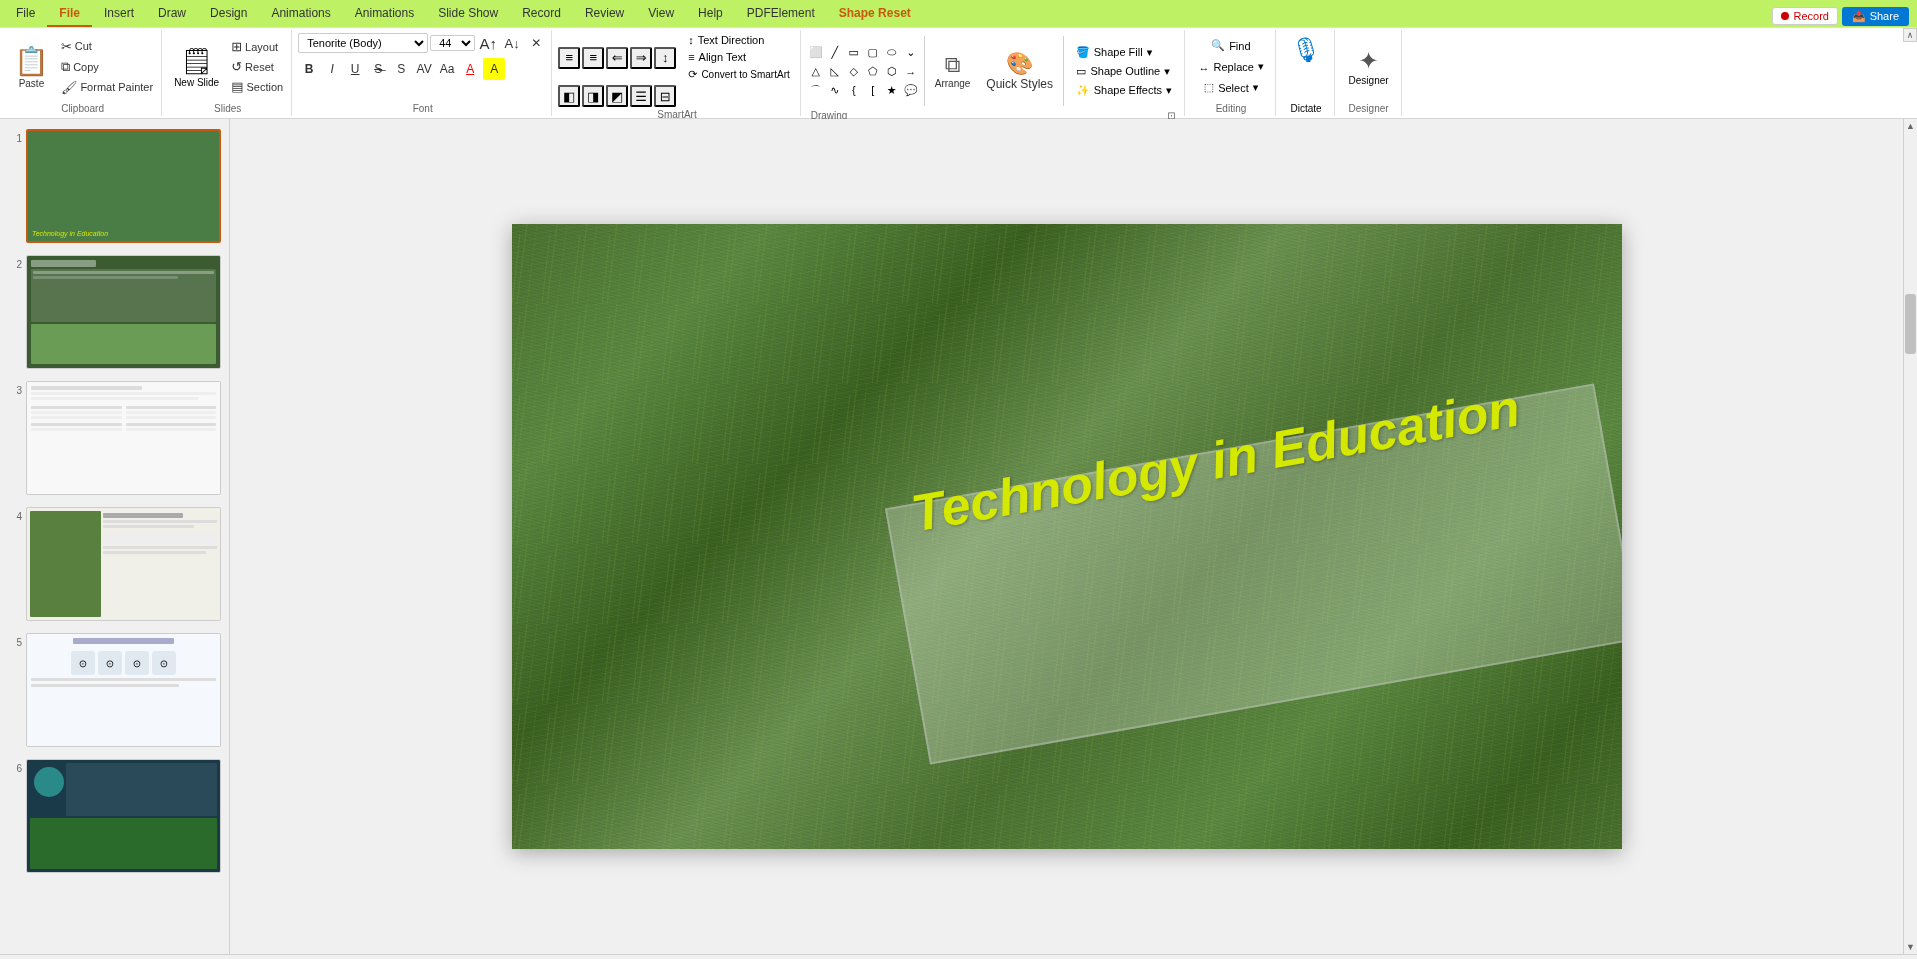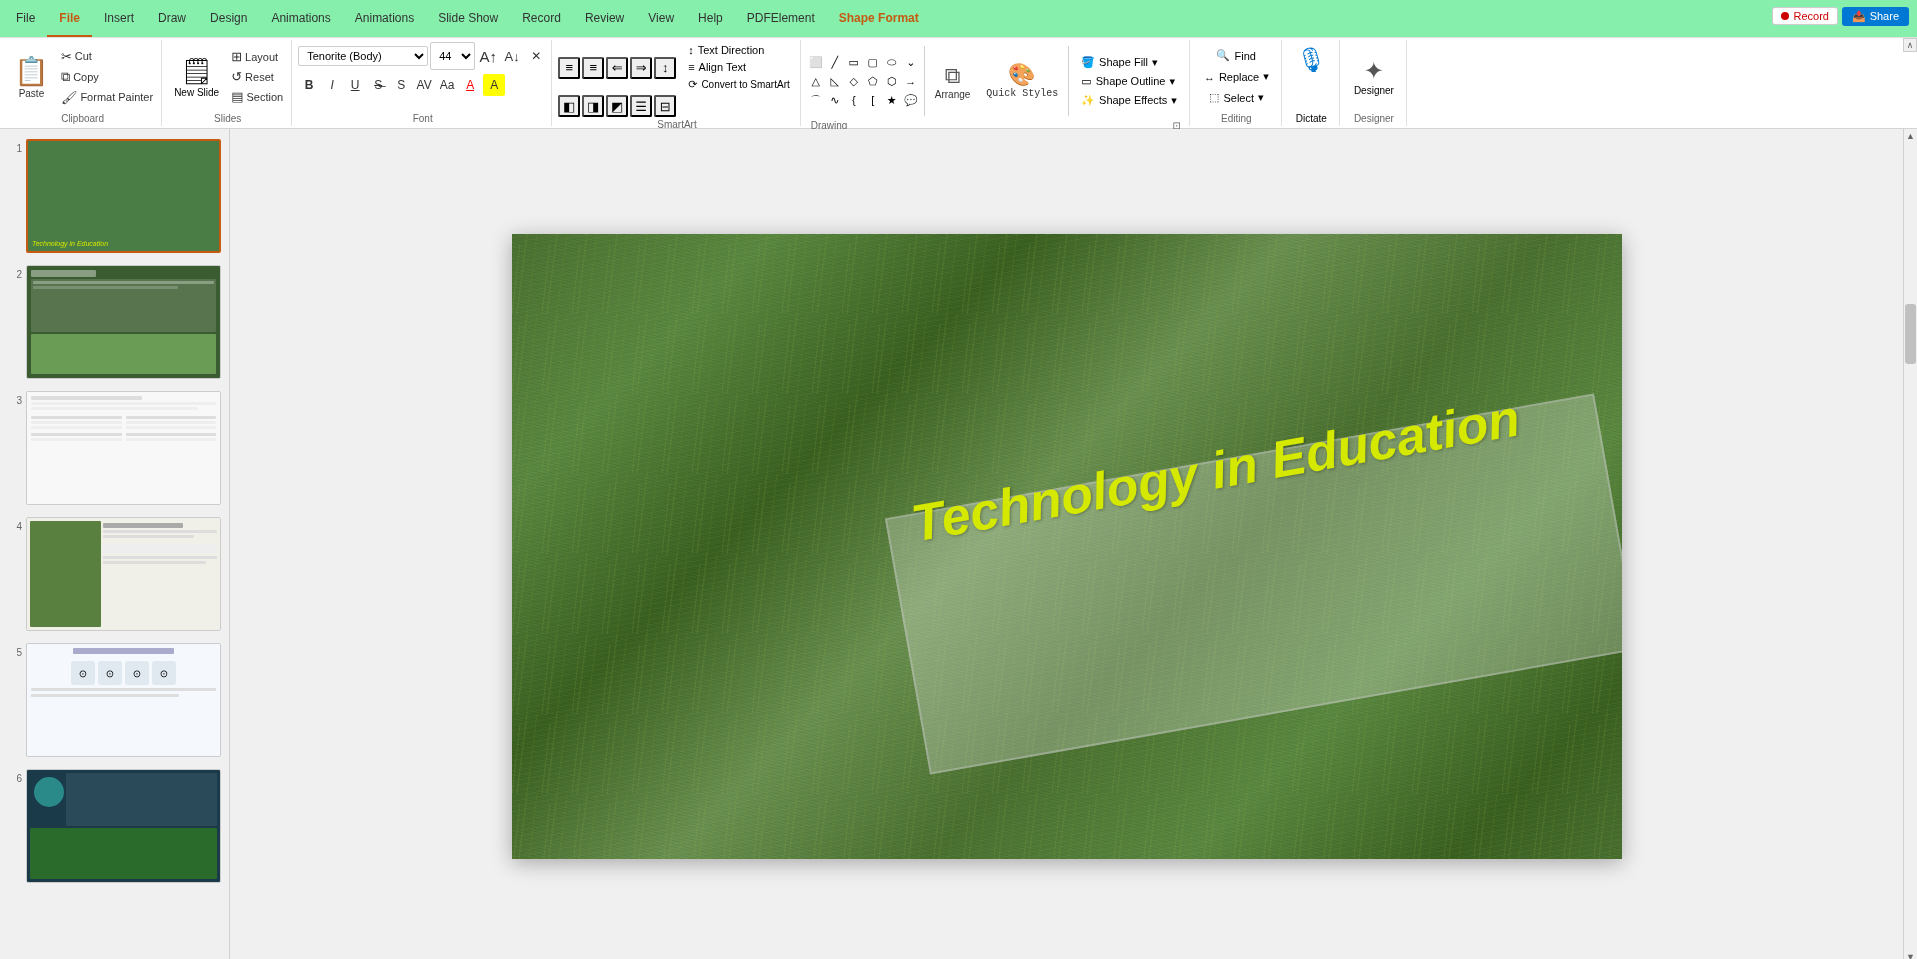--- a/index.html
+++ b/index.html
@@ -9,22 +9,22 @@
     #ribbon {
       background: #fff;
       border-bottom: 1px solid #d4d4d4;
       user-select: none;
     }
 
     
     #tab-bar {
       display: flex;
       align-items: flex-start;
-      background: #86efac;
-      height: 38px;
+      background: #bef264;
+      height: 28px;
       padding: 0 4px;
       border-bottom: 1px solid #e0e0e0;
     }
     .tab-item {
       padding: 4px 12px;
       font-size: 12px;
       cursor: pointer;
       height: 100%;
       display: flex;
       align-items: center;
@@ -154,21 +154,21 @@
       border-radius: 2px;
       padding: 2px 4px;
       font-size: 11px;
       width: 130px;
       cursor: pointer;
       background: #fff;
     }
     .font-size-selector {
       border: 1px solid #ccc;
       border-radius: 2px;
-      padding: 6px 4px;
+      padding: 0 4px;
       font-size: 11px;
       width: 45px;
       cursor: pointer;
       background: #fff;
     }
     .font-row { display: flex; gap: 2px; align-items: center; margin-bottom: 2px; }
     .font-format-row { display: flex; gap: 1px; align-items: center; }
     .font-btn {
       display: flex;
       align-items: center;
@@ -511,21 +511,21 @@
   <div class="tab-item">Draw</div>
   <div class="tab-item">Design</div>
   <div class="tab-item">Animations</div>
   <div class="tab-item">Animations</div>
   <div class="tab-item">Slide Show</div>
   <div class="tab-item">Record</div>
   <div class="tab-item">Review</div>
   <div class="tab-item">View</div>
   <div class="tab-item">Help</div>
   <div class="tab-item">PDFElement</div>
-  <div class="tab-item shape-format-tab">Shape Format</div>
+  <div class="tab-item shape-format-tab">Shape Reset</div>
 
   <div id="title-area">
     <button class="title-record-btn">
       <span class="title-record-dot"></span>
       <span>Record</span>
     </button>
     <button class="share-btn">
       <span>📤</span>
       <span>Share</span>
     </button>
@@ -679,21 +679,21 @@
 
         <div class="divider-v"></div>
 
         <div style="display:flex; gap:4px; align-items:center;">
           <div class="arrange-btn">
             <span class="arrange-icon">⧉</span>
             <span>Arrange</span>
           </div>
           <div class="arrange-btn">
             <span class="arrange-icon">🎨</span>
-            <span style="font-size:10px; text-align:center; line-height:1.2;font-family:Liberation Mono, monospace;">Quick
+            <span style="font-size:12px; text-align:center; line-height:1.2;">Quick
 Styles</span>
           </div>
         </div>
 
         <div class="divider-v"></div>
 
         <div class="shape-format-group">
           <div class="shape-format-btn">
             <span>🪣</span>
             <span>Shape Fill</span>

